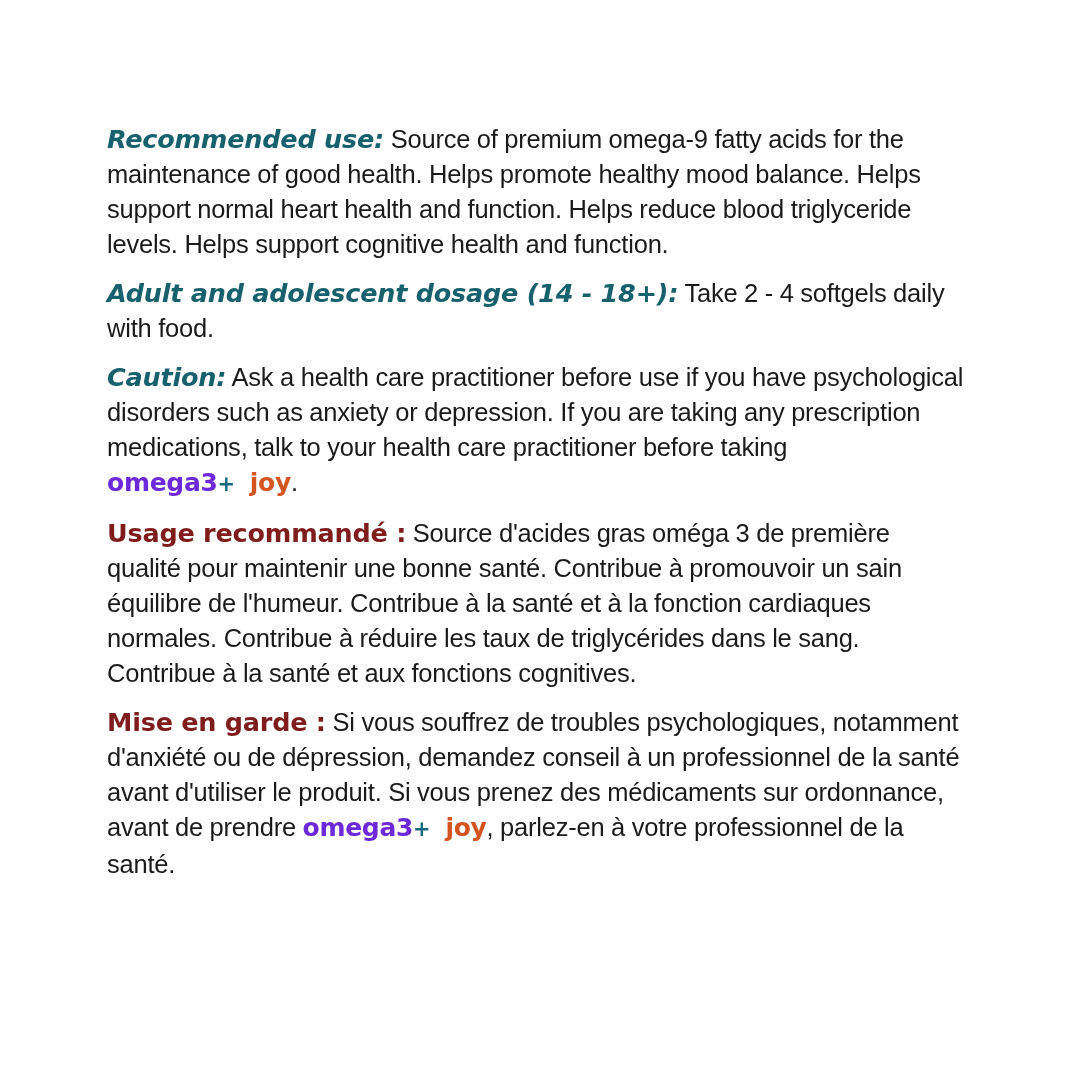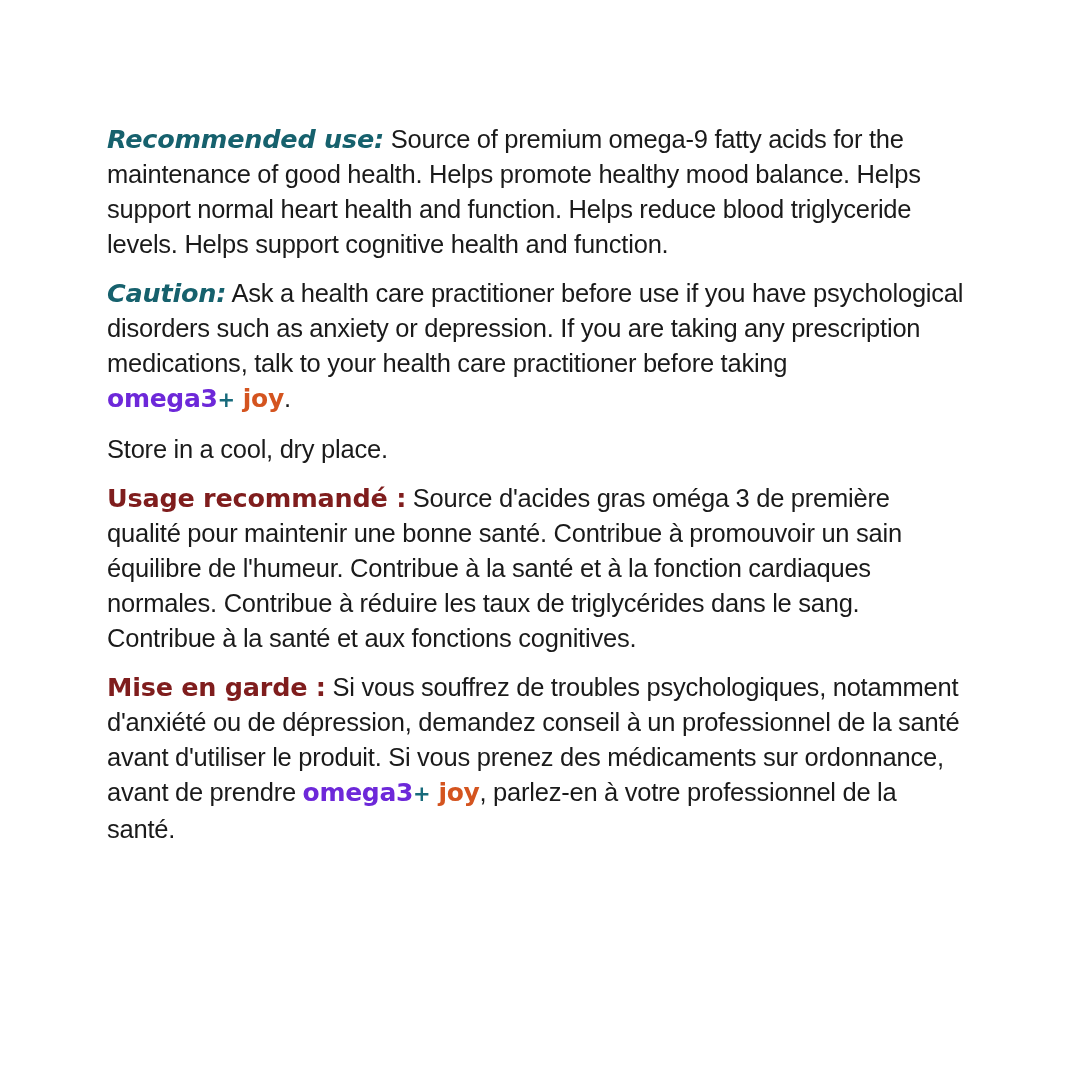--- a/index.html
+++ b/index.html
@@ -70,41 +70,43 @@
     color: #6d28d9;
     font-size: 25px;
   }
   .brand .brand-plus {
     color: #176a7b;
     font-size: 21px;
   }
   .brand .brand-joy {
     color: #d4541f;
     font-size: 25px;
-    margin-left: 8px;
+    margin-left: 15px;
   }
 
   .body-txt { color: #1a1a1a; }
 </style>
 </head>
 <body>
 
 <div id="label-panel">
   <div id="content">
 
     <p class="para">
       <span class="heading">Recommended use:</span><span class="body-txt"> Source of premium omega-9 fatty acids for the maintenance of good health. Helps promote healthy mood balance. Helps support normal heart health and function. Helps reduce blood triglyceride levels. Helps support cognitive health and function.</span>
     </p>
 
+    <p class="para">
+      <span class="heading">Adult and adolescent dosage (14 - 18+):</span><span class="body-txt"> Take 2 - 4 softgels daily with food.</span>
+    </p>
 
     <p class="para">
       <span class="heading">Caution:</span><span class="body-txt"> Ask a health care practitioner before use if you have psychological disorders such as anxiety or depression. If you are taking any prescription medications, talk to your health care practitioner before taking </span><span class="brand"><span class="brand-omega">omega3</span><span class="brand-plus">+</span><span class="brand-joy">joy</span></span><span class="body-txt">.</span>
     </p>
 
-    <p class="para">Store in a cool, dry place.</p>
 
     <p class="para">
       <span class="heading-fr">Usage recommandé :</span><span class="body-txt"> Source d'acides gras oméga 3 de première qualité pour maintenir une bonne santé. Contribue à promouvoir un sain équilibre de l'humeur. Contribue à la santé et à la fonction cardiaques normales. Contribue à réduire les taux de triglycérides dans le sang. Contribue à la santé et aux fonctions cognitives.</span>
     </p>
 
 
     <p class="para">
       <span class="heading-fr">Mise en garde :</span><span class="body-txt"> Si vous souffrez de troubles psychologiques, notamment d'anxiété ou de dépression, demandez conseil à un professionnel de la santé avant d'utiliser le produit. Si vous prenez des médicaments sur ordonnance, avant de prendre </span><span class="brand"><span class="brand-omega">omega3</span><span class="brand-plus">+</span><span class="brand-joy">joy</span></span><span class="body-txt">, parlez-en à votre professionnel de la santé.</span>
     </p>
 

